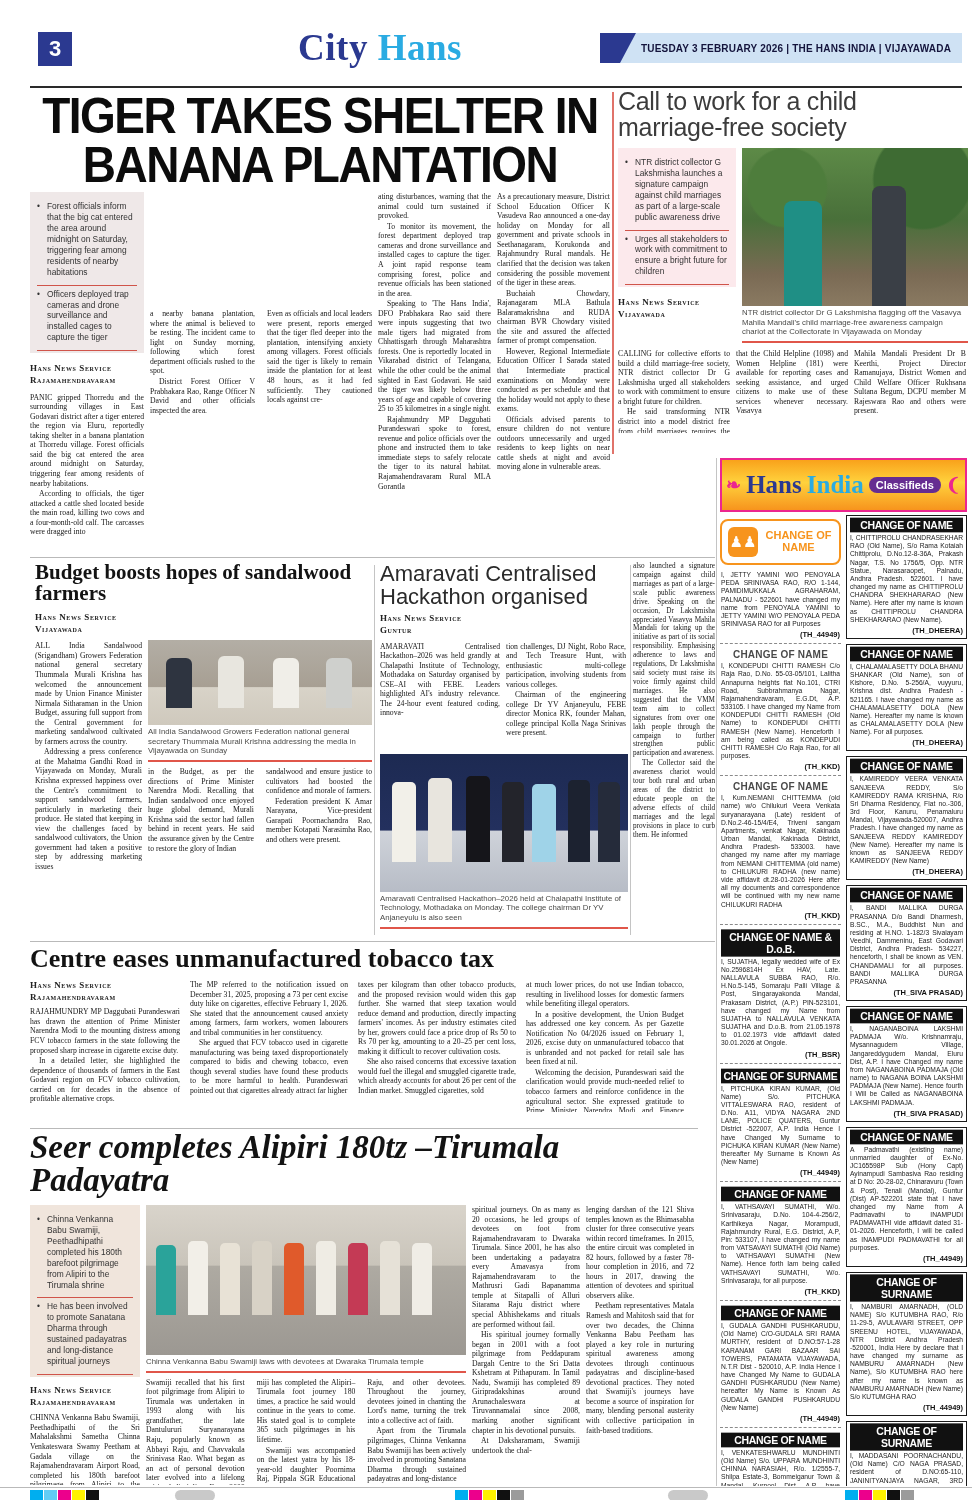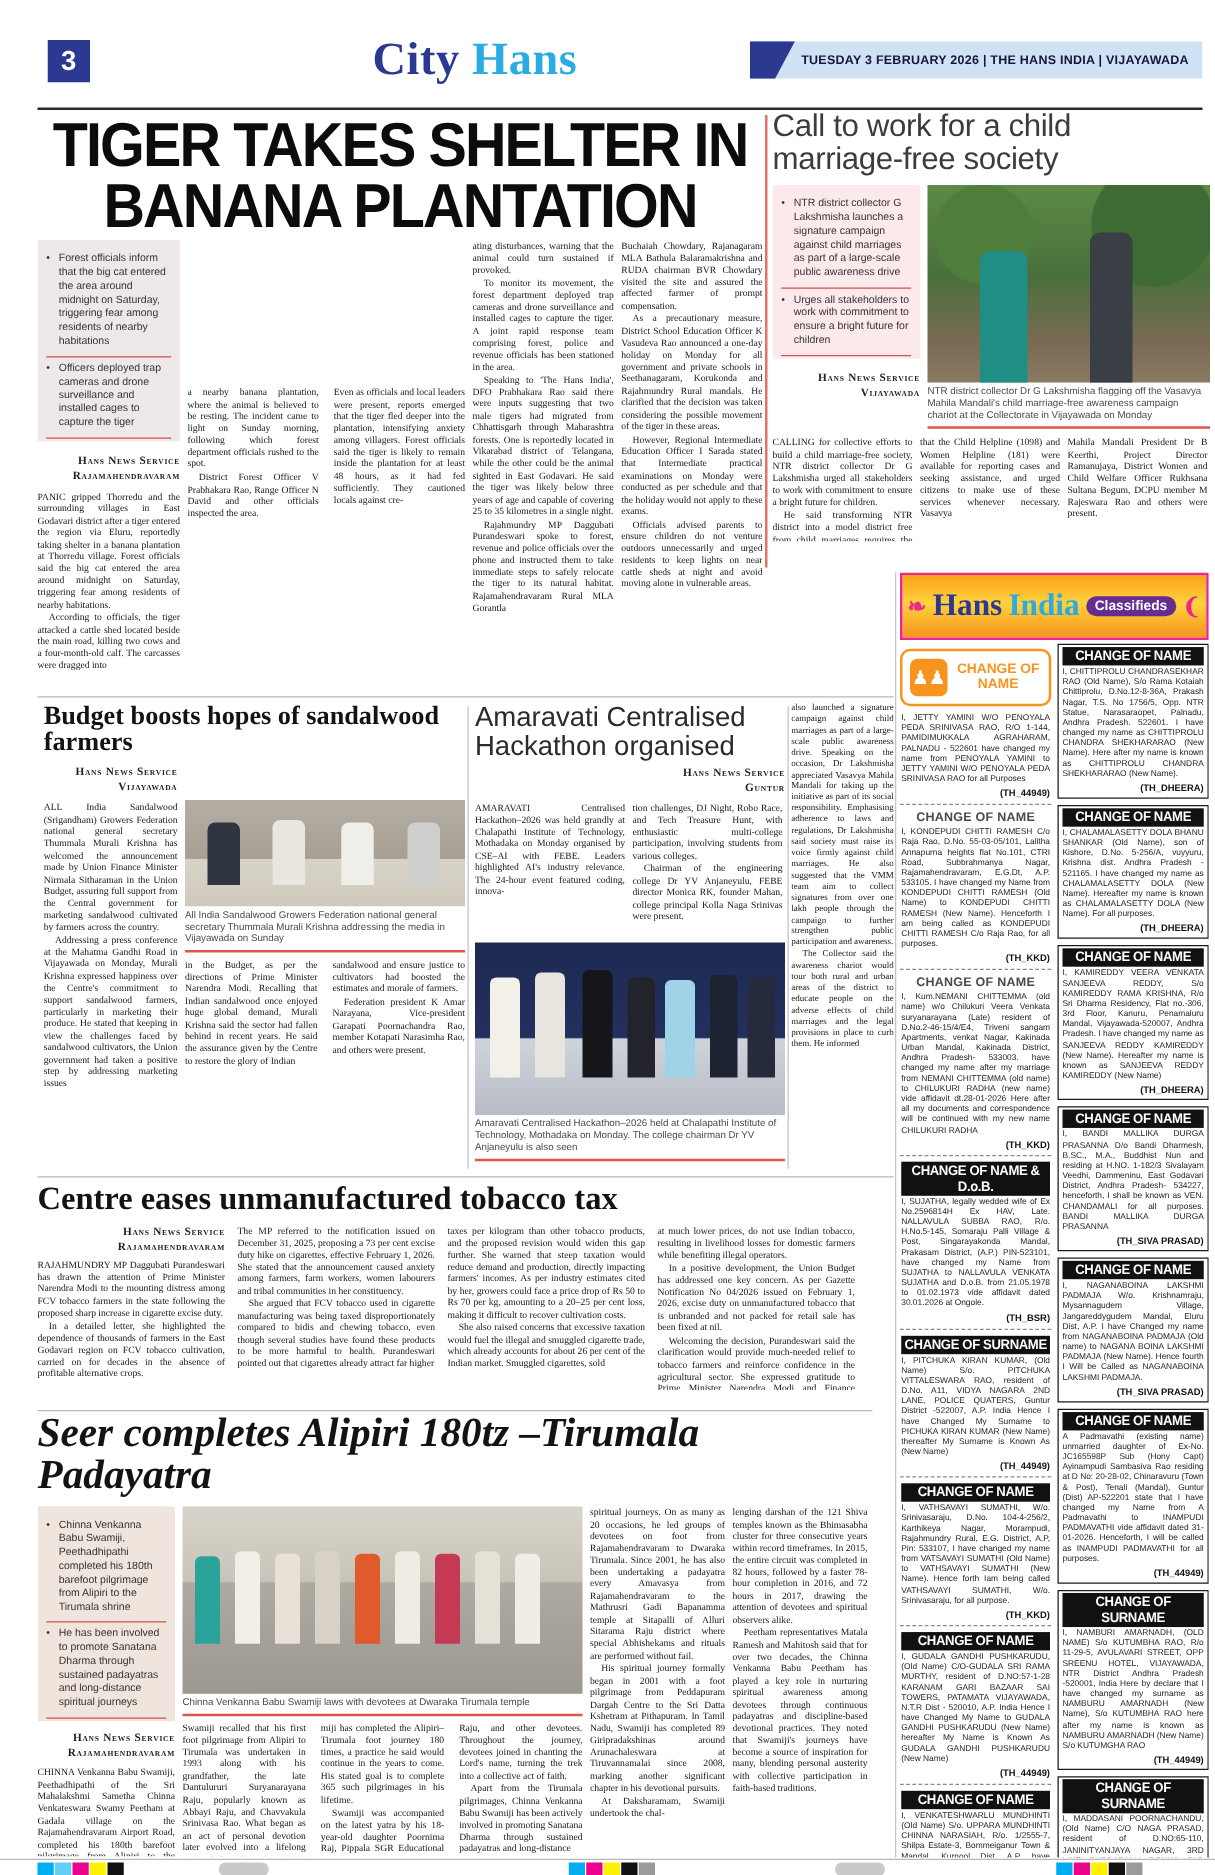--- a/index.html
+++ b/index.html
@@ -15,21 +15,21 @@
   .gray-h{position:absolute;background:#b9b9b9;height:1px;}
   .gray-v{position:absolute;background:#c4c4c4;width:1px;}
   .red-v{position:absolute;background:#e0736a;width:1.5px;}
   
   .h-tiger{font-family:"Liberation Sans",sans-serif;font-weight:bold;font-size:46px;line-height:.98;letter-spacing:-1.5px;text-align:center;color:#0c0c0c;transform:scaleY(1.08);transform-origin:top;}
   .h-child{font-family:"Liberation Sans",sans-serif;font-size:25px;line-height:1.04;color:#3c3c3c;letter-spacing:-.3px;}
   .h-serif{font-family:"Liberation Serif",serif;font-weight:600;color:#131313;}
   .h-italic{font-family:"Liberation Serif",serif;font-style:italic;font-weight:600;color:#131313;}
   .h-sans-lite{font-family:"Liberation Sans",sans-serif;font-weight:400;color:#2a2a2a;}
   
-  .byline{font-family:"Liberation Serif",serif;font-variant:small-caps;font-weight:bold;font-size:9px;line-height:1.3;text-align:right;color:#222;letter-spacing:.6px;}
+  .byline{font-family:"Liberation Serif",serif;font-variant:small-caps;font-weight:bold;font-size:9px;line-height:1.3;text-align:left;color:#222;letter-spacing:.6px;}
   
   .bullets{font-family:"Liberation Sans",sans-serif;font-size:8.4px;line-height:1.3;color:#333;padding:6px 7px 2px 7px;}
   .bullets .bullet-item{border-bottom:1px solid #d0544a;padding:3px 0 7px 10px;position:relative;}
   .bullets .bullet-item::before{content:"•";position:absolute;left:0;top:3px;color:#333;}
   .box-gray{background:#efe8e8;} .box-pink{background:#fce9ec;} .box-beige{background:#f0e5dc;}
   
   .bt{font-family:"Liberation Serif",serif;font-size:7.7px;line-height:1.24;text-align:justify;color:#161616;}
   .bt p{margin:0 0 1px 0;}
   .bt p + p{text-indent:9px;}
   .caption{font-family:"Liberation Sans",sans-serif;font-size:7.8px;line-height:1.25;color:#4a4a48;border-bottom:2px solid #e0564a;padding:2px 0 4px 0;}
@@ -112,22 +112,22 @@
             </div>
         </div>
       </div>
       <div class="bt" style="width:113px;flex:none;">
           <p>ating disturbances, warning that the animal could turn sustained if provoked.</p>
           <p>To monitor its movement, the forest department deployed trap cameras and drone surveillance and installed cages to capture the tiger. A joint rapid response team comprising forest, police and revenue officials has been stationed in the area.</p>
           <p>Speaking to 'The Hans India', DFO Prabhakara Rao said there were inputs suggesting that two male tigers had migrated from Chhattisgarh through Maharashtra forests. One is reportedly located in Vikarabad district of Telangana, while the other could be the animal sighted in East Godavari. He said the tiger was likely below three years of age and capable of covering 25 to 35 kilometres in a single night.</p>
           <p>Rajahmundry MP Daggubati Purandeswari spoke to forest, revenue and police officials over the phone and instructed them to take immediate steps to safely relocate the tiger to its natural habitat. Rajamahendravaram Rural MLA Gorantla</p>
         </div>
       <div class="bt" style="width:113px;flex:none;">
+          <p>As a precautionary measure, District School Education Officer K Vasudeva Rao announced a one-day holiday on Monday for all government and private schools in Seethanagaram, Korukonda and Rajahmundry Rural mandals. He clarified that the decision was taken considering the possible movement of the tiger in these areas.</p>
           <p>Buchaiah Chowdary, Rajanagaram MLA Bathula Balaramakrishna and RUDA chairman BVR Chowdary visited the site and assured the affected farmer of prompt compensation.</p>
-          <p>As a precautionary measure, District School Education Officer K Vasudeva Rao announced a one-day holiday on Monday for all government and private schools in Seethanagaram, Korukonda and Rajahmundry Rural mandals. He clarified that the decision was taken considering the possible movement of the tiger in these areas.</p>
           <p>However, Regional Intermediate Education Officer I Sarada stated that Intermediate practical examinations on Monday were conducted as per schedule and that the holiday would not apply to these exams.</p>
           <p>Officials advised parents to ensure children do not venture outdoors unnecessarily and urged residents to keep lights on near cattle sheds at night and avoid moving alone in vulnerable areas.</p>
         </div>
     </div>
   </div>
 
   <div class="red-v" style="left:612px;top:92px;height:362px;"></div>
 
   <div class="abs" style="left:618px;top:88px;width:350px;height:367px;">
     <div class="h-child">
@@ -203,40 +203,40 @@
           <div style="position:absolute;left:70px;top:16px;width:26px;height:52px;background:#e8e6df;border-radius:6px 6px 0 0;"></div>
           <div style="position:absolute;left:125px;top:18px;width:26px;height:50px;background:#f0eee8;border-radius:6px 6px 0 0;"></div>
           <div style="position:absolute;left:178px;top:18px;width:26px;height:50px;background:#cfd0cd;border-radius:6px 6px 0 0;"></div>
         </div>
         <div class="caption">All India Sandalwood Growers Federation national general secretary Thummala Murali Krishna addressing the media in Vijayawada on Sunday</div>
         <div class="minicols" style="margin-top:5px;">
           <div class="bt" style="width:108px;">
               <p>in the Budget, as per the directions of Prime Minister Narendra Modi. Recalling that Indian sandalwood once enjoyed huge global demand, Murali Krishna said the sector had fallen behind in recent years. He said the assurance given by the Centre to restore the glory of Indian</p>
             </div>
           <div class="bt" style="width:108px;">
-              <p>sandalwood and ensure justice to cultivators had boosted the estimates and morale of farmers.</p>
+              <p>sandalwood and ensure justice to cultivators had boosted the confidence and morale of farmers.</p>
               <p>Federation president K Amar Narayana, Vice-president Garapati Poornachandra Rao, member Kotapati Narasimha Rao, and others were present.</p>
             </div>
         </div>
       </div>
     </div>
   </div>
 
   <div class="abs" style="left:380px;top:562px;width:248px;height:378px;">
     <div class="h-sans-lite" style="font-size:22px;line-height:1.05;">
       <div>Amaravati Centralised</div>
       <div>Hackathon organised</div>
     </div>
     <div class="byline" style="margin-top:5px;">
       <div>Hans News Service</div>
         <div>Guntur</div>
     </div>
     <div style="display:flex;gap:6px;margin-top:5px;height:112px;overflow:hidden;">
       <div class="bt" style="width:120px;">
-          <p>AMARAVATI Centralised Hackathon–2026 was held grandly at Chalapathi Institute of Technology, Mothadaka on Monday organised by CSE–AI with FEBE. Leaders highlighted AI's industry relevance. The 24-hour event featured coding, innova-</p>
+          <p>AMARAVATI Centralised Hackathon–2026 was held grandly at Chalapathi Institute of Technology, Mothadaka on Saturday organised by CSE–AI with FEBE. Leaders highlighted AI's industry relevance. The 24-hour event featured coding, innova-</p>
         </div>
       <div class="bt" style="width:120px;">
           <p>tion challenges, DJ Night, Robo Race, and Tech Treasure Hunt, with enthusiastic multi-college participation, involving students from various colleges.</p>
           <p>Chairman of the engineering college Dr YV Anjaneyulu, FEBE director Monica RK, founder Mahan, college principal Kolla Naga Srinivas were present.</p>
         </div>
     </div>
     <div class="photo" style="height:138px;background:
       linear-gradient(180deg,#1d2a52 0%,#23305e 55%,#cfd3da 56%,#b7bcc6 100%);">
       <div style="position:absolute;left:12px;top:28px;width:24px;height:80px;background:#f2f0e9;border-radius:5px 5px 0 0;"></div>
       <div style="position:absolute;left:48px;top:24px;width:24px;height:84px;background:#e8e5de;border-radius:5px 5px 0 0;"></div>

